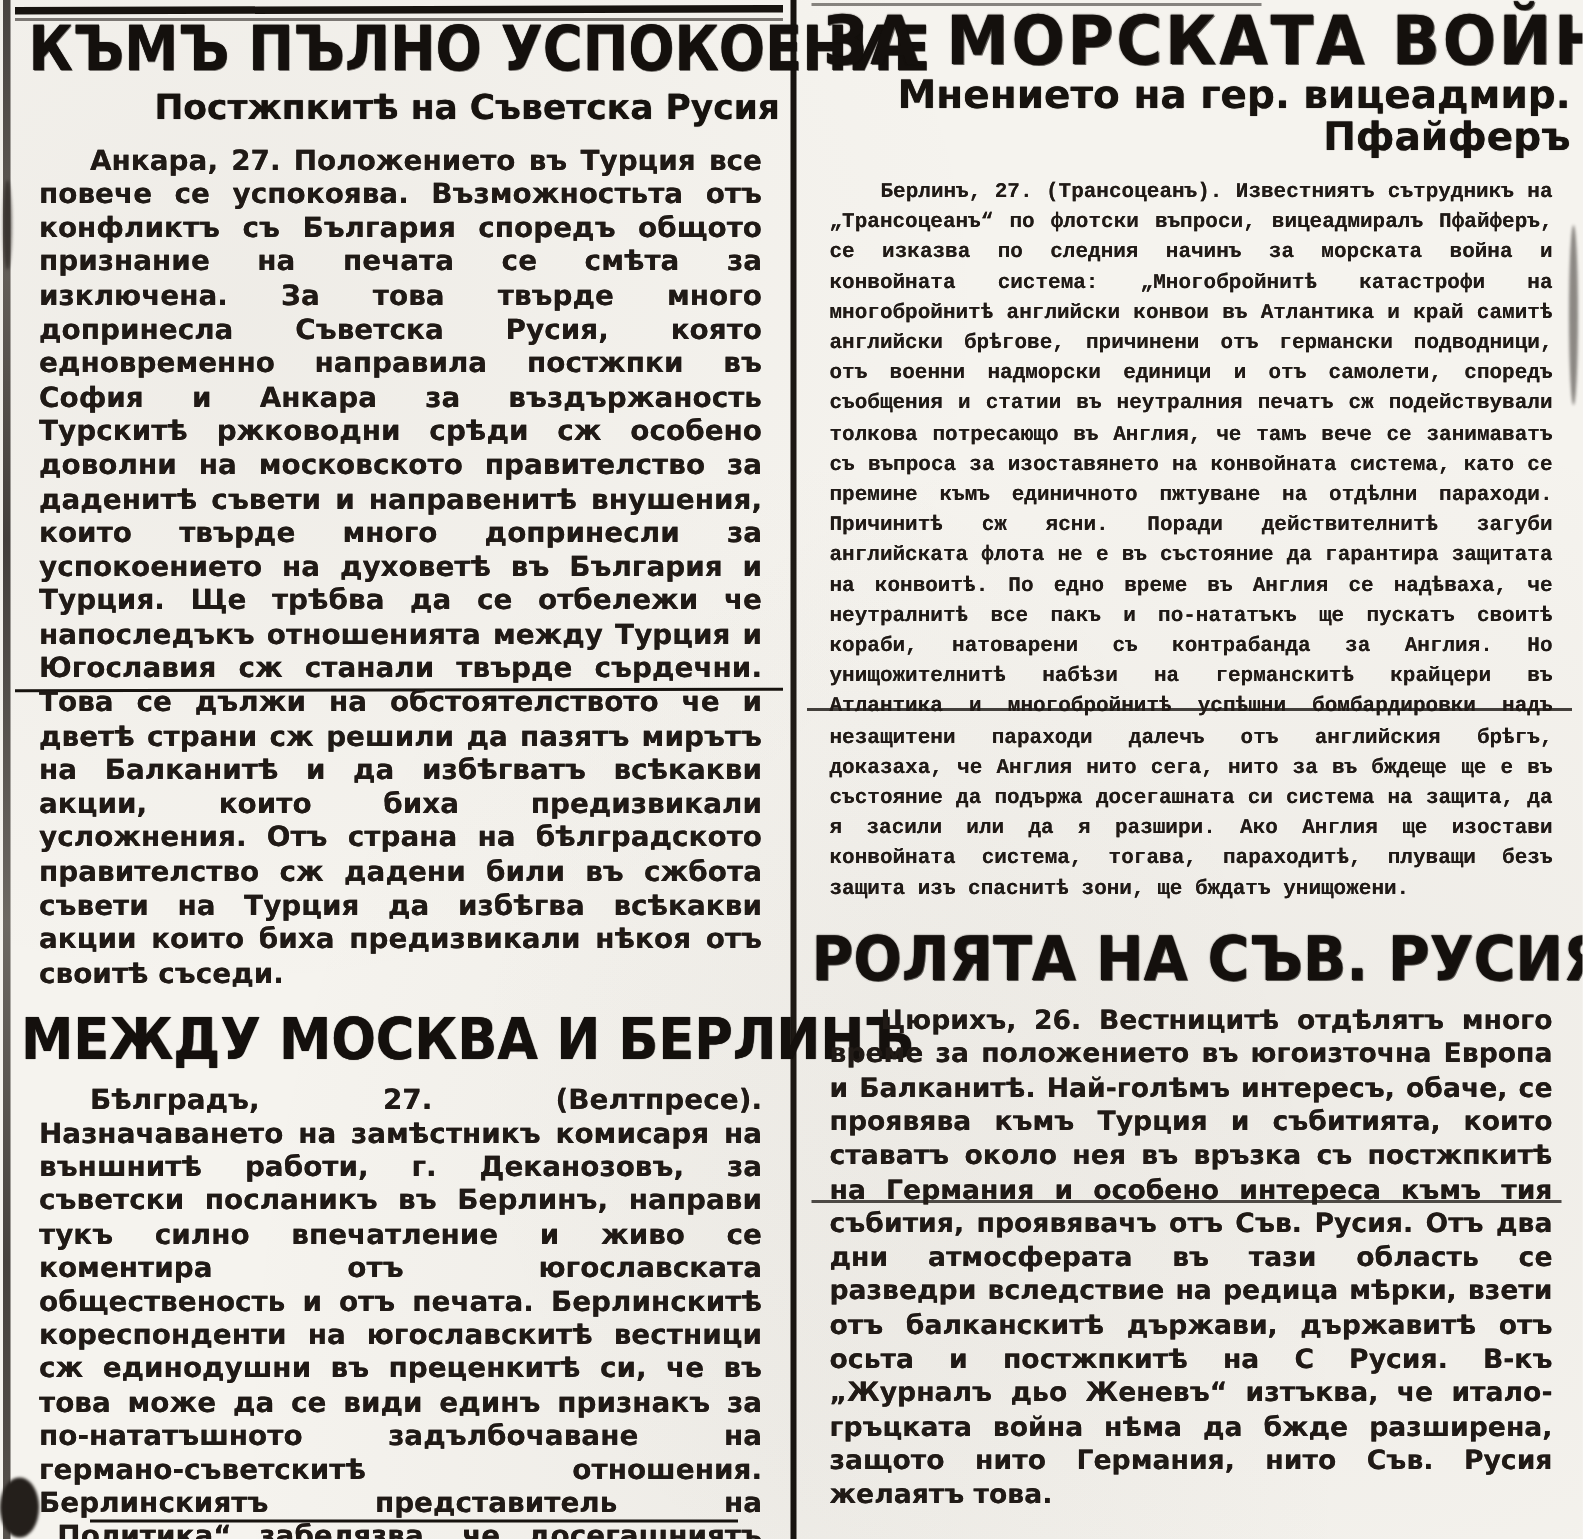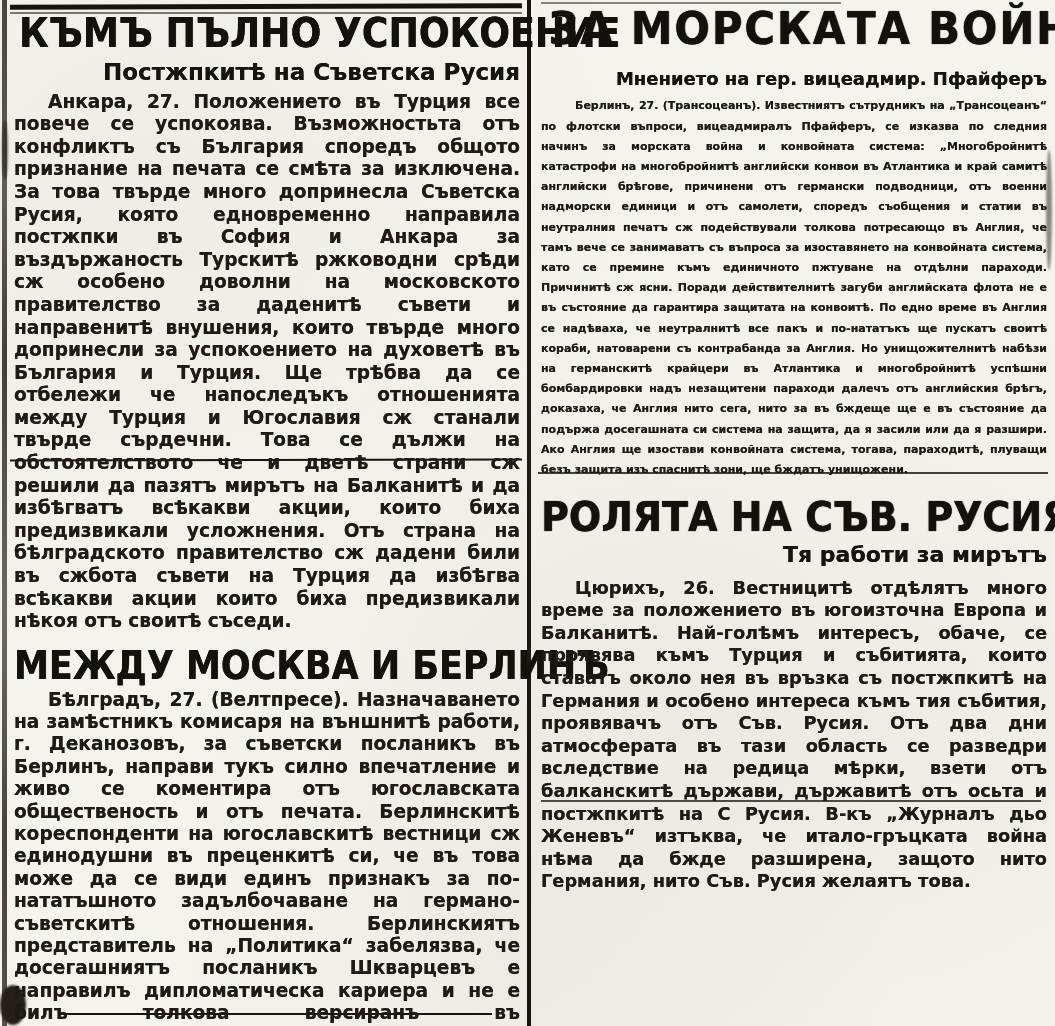--- a/index.html
+++ b/index.html
@@ -41,35 +41,35 @@
   }
   .subhead{
     font-weight:bold;text-align:right;color:#17130f;
     text-shadow:0 0 .5px #17130f;
     line-height:1.08;
   }
   .body-text{
     font-weight:bold;text-align:justify;color:#201a16;
     text-shadow:0 0 .4px rgba(32,26,22,.8);
   }
-  .body-text p{margin:0;text-indent:34px;}
+  .body-text p{margin:12px;text-indent:34px;}
 
   
   .l1-headline{font-size:37px;margin-top:12px;transform:scale(.98,1.12);transform-origin:center top;}
   .l1-subhead{font-size:23px;margin-top:10px;}
   .l1-body{font-size:18.6px;line-height:22.6px;margin-top:6px;}
   .l2-headline{font-size:35px;margin-top:14px;transform:scale(1,1.1);transform-origin:center top;}
   .l2-subhead{font-size:22px;margin-top:6px;}
   .l2-body{font-size:18.6px;line-height:22.4px;margin-top:6px;}
 
   
   .r1-headline{font-size:43px;margin-top:6px;letter-spacing:2px;transform:scale(.97,1.05);transform-origin:center top;
     text-shadow:0 0 1px #14100d,.8px .6px 0 rgba(20,16,13,.6);}
-  .r1-subhead{font-size:18px;margin-top:19px;letter-spacing:0px;}
-  .r1-body{font-size:11px;line-height:20.2px;margin-top:8px;}
+  .r1-subhead{font-size:26px;margin-top:0;letter-spacing:0px;}
+  .r1-body{font-size:14px;line-height:20.2px;margin-top:8px;font-family:Liberation Mono, monospace;}
   .r2-headline{font-size:38px;margin-top:10px;transform:scale(1,1.08);transform-origin:center top;
     text-shadow:0 0 1px #14100d,.6px .5px 0 rgba(20,16,13,.6);}
   .r2-subhead{font-size:22px;margin-top:8px;}
   .r2-body{font-size:17.8px;line-height:22.6px;margin-top:10px;}
 </style>
 </head>
 <body>
 
 <div class="page">
 
@@ -111,21 +111,20 @@
     <div class="article">
       <div class="headline r1-headline">ЗА МОРСКАТА ВОЙНА</div>
       <div class="subhead r1-subhead">Мнението на гер. вицеадмир. Пфайферъ</div>
       <div class="body-text r1-body">
         <p>Берлинъ, 27. (Трансоцеанъ). Известниятъ сътрудникъ на „Трансоцеанъ“ по флотски въпроси, вицеадмиралъ Пфайферъ, се изказва по следния начинъ за морската война и конвойната система: „Многобройнитѣ катастрофи на многобройнитѣ английски конвои въ Атлантика и край самитѣ английски брѣгове, причинени отъ германски подводници, отъ военни надморски единици и отъ самолети, споредъ съобщения и статии въ неутралния печатъ сж подействували толкова потресающо въ Англия, че тамъ вече се занимаватъ съ въпроса за изоставянето на конвойната система, като се премине къмъ единичното пжтуване на отдѣлни параходи. Причинитѣ сж ясни. Поради действителнитѣ загуби английската флота не е въ състояние да гарантира защитата на конвоитѣ. По едно време въ Англия се надѣваха, че неутралнитѣ все пакъ и по-нататъкъ ще пускатъ своитѣ кораби, натоварени съ контрабанда за Англия. Но унищожителнитѣ набѣзи на германскитѣ крайцери въ Атлантика и многобройнитѣ успѣшни бомбардировки надъ незащитени параходи далечъ отъ английския брѣгъ, доказаха, че Англия нито сега, нито за въ бждеще ще е въ състояние да подържа досегашната си система на защита, да я засили или да я разшири. Ако Англия ще изостави конвойната система, тогава, параходитѣ, плуващи безъ защита изъ спаснитѣ зони, ще бждатъ унищожени.</p>
       </div>
     </div>
 
     <div class="article" style="margin-top:16px;">
       <div class="headline r2-headline">РОЛЯТА НА СЪВ. РУСИЯ</div>
-      <div class="subhead r2-subhead">Тя работи за мирътъ</div>
       <div class="body-text r2-body">
         <p>Цюрихъ, 26. Вестницитѣ отдѣлятъ много време за положението въ югоизточна Европа и Балканитѣ. Най-голѣмъ интересъ, обаче, се проявява къмъ Турция и събитията, които ставатъ около нея въ връзка съ постжпкитѣ на Германия и особено интереса къмъ тия събития, проявявачъ отъ Съв. Русия. Отъ два дни атмосферата въ тази область се разведри вследствие на редица мѣрки, взети отъ балканскитѣ държави, държавитѣ отъ осьта и постжпкитѣ на С Русия. В-къ „Журналъ дьо Женевъ“ изтъква, че итало-гръцката война нѣма да бжде разширена, защото нито Германия, нито Съв. Русия желаятъ това.</p>
       </div>
     </div>
 
   </div>
 
 </div>
 
 </body></html>

